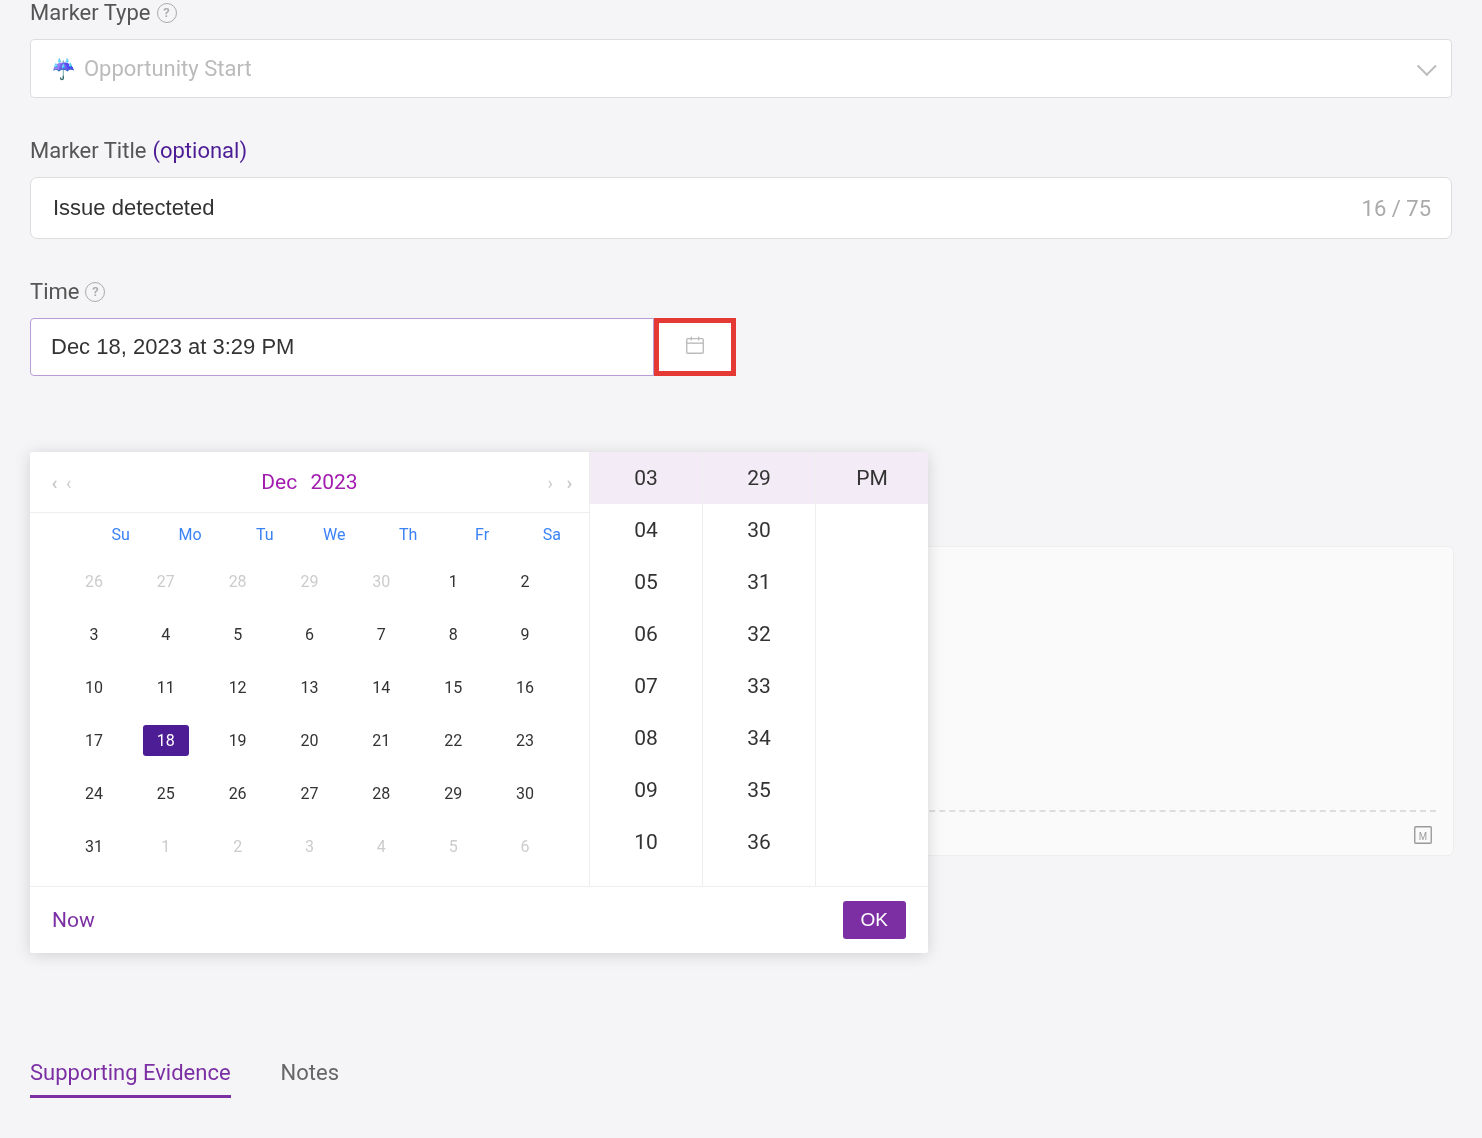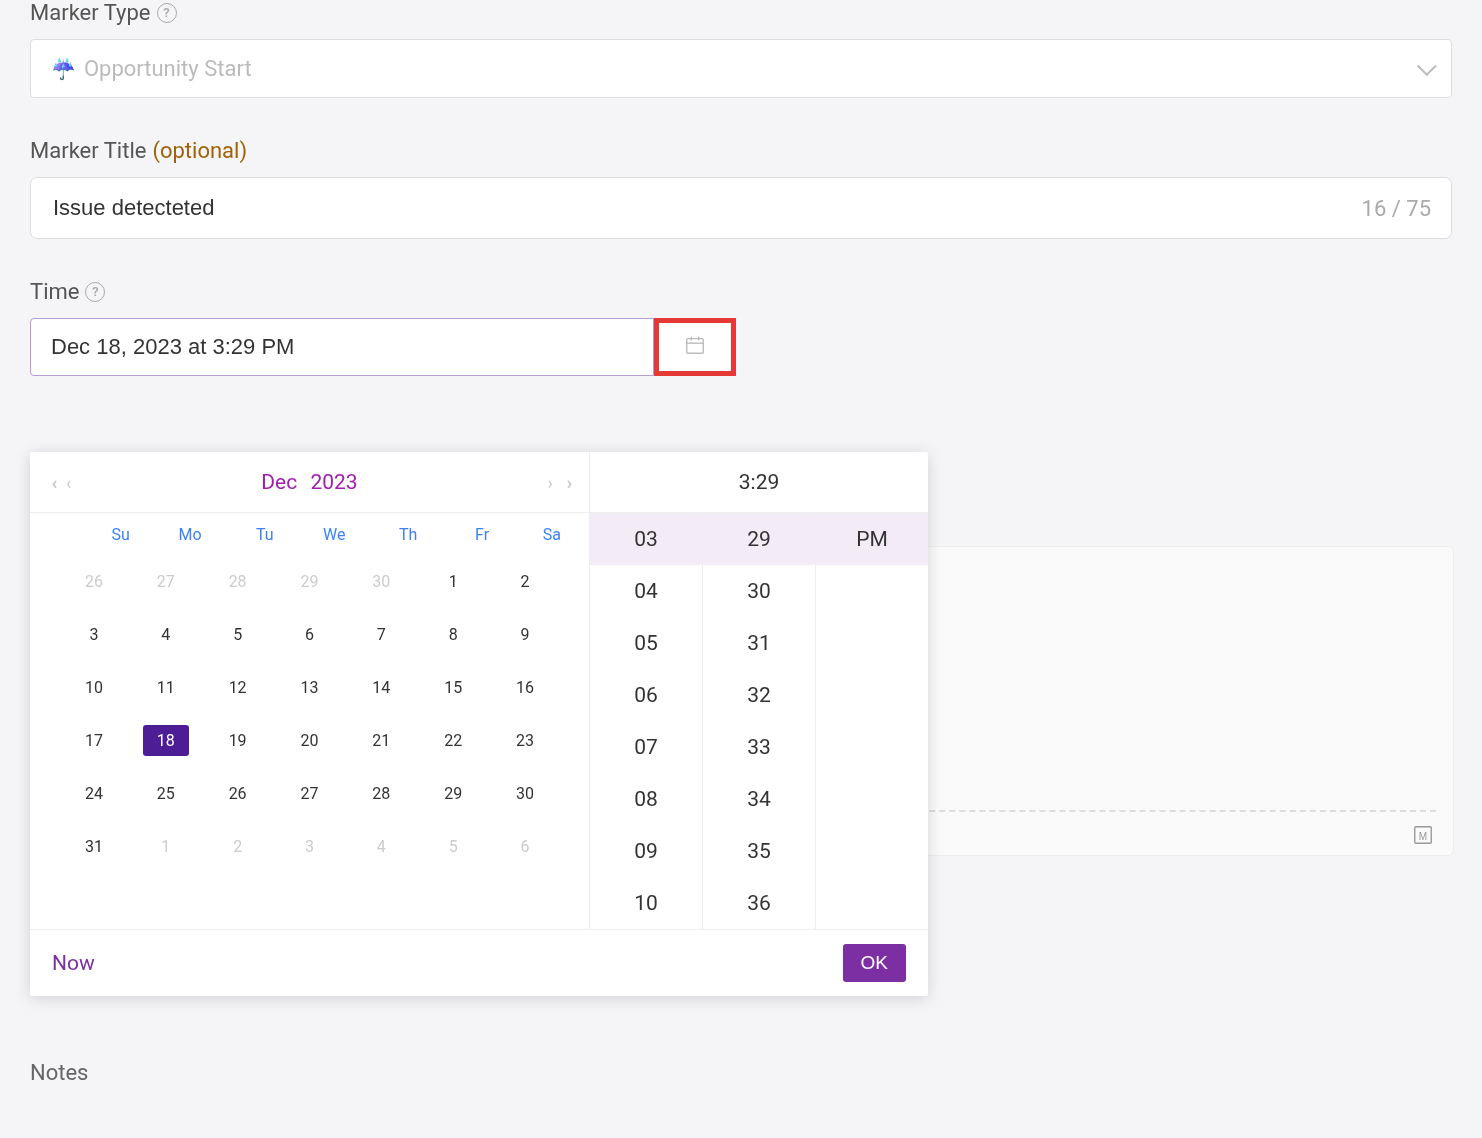--- a/index.html
+++ b/index.html
@@ -31,21 +31,21 @@
     width: 20px;
     height: 20px;
     border: 1.5px solid #aaa;
     border-radius: 50%;
     color: #aaa;
     font-size: 13px;
     font-weight: 600;
     cursor: pointer;
   }
   .optional {
-    color: #a16207;
+    color: #4c1d95;
     font-weight: 400;
   }
   .select-box {
     width: 100%;
     border: 1px solid #ddd;
     border-radius: 4px;
     background: #fff;
     padding: 16px 20px;
     font-size: 22px;
     color: #bbb;
@@ -300,20 +300,21 @@
 <div class="card-dash"></div>
 <div class="md-icon">
   <svg width="22" height="22" viewBox="0 0 24 24" fill="none" stroke="#999" stroke-width="1.5">
       <rect x="3" y="3" width="18" height="18" rx="1"></rect>
       <text x="12" y="17" text-anchor="middle" font-size="11" fill="#999" stroke="none" font-family="sans-serif">M</text>
       <line x1="7" y1="3" x2="10" y2="0" stroke="none"></line>
     </svg>
 </div>
 
 <div class="tabs-row">
+  <div class="tab active">Supporting Evidence</div>
   <div class="tab">Notes</div>
 </div>
 
 <div class="picker">
   <div class="picker-body">
     <div class="calendar-panel">
       <div class="cal-header">
         <div class="cal-nav">
           <span class="cal-arrow dbl-chevron">‹‹</span>
           <span class="cal-arrow">‹</span>
@@ -373,21 +374,20 @@
           <div class="day">31</div>
           <div class="day other">1</div>
           <div class="day other">2</div>
           <div class="day other">3</div>
           <div class="day other">4</div>
           <div class="day other">5</div>
           <div class="day other">6</div>
         </div>
     </div>
     <div class="time-panel">
-      <div class="time-header">3:29</div>
       <div class="time-cols">
         <div class="time-col" id="hour-col">
             <div class="time-cell selected">03</div>
             <div class="time-cell">04</div>
             <div class="time-cell">05</div>
             <div class="time-cell">06</div>
             <div class="time-cell">07</div>
             <div class="time-cell">08</div>
             <div class="time-cell">09</div>
             <div class="time-cell">10</div>

